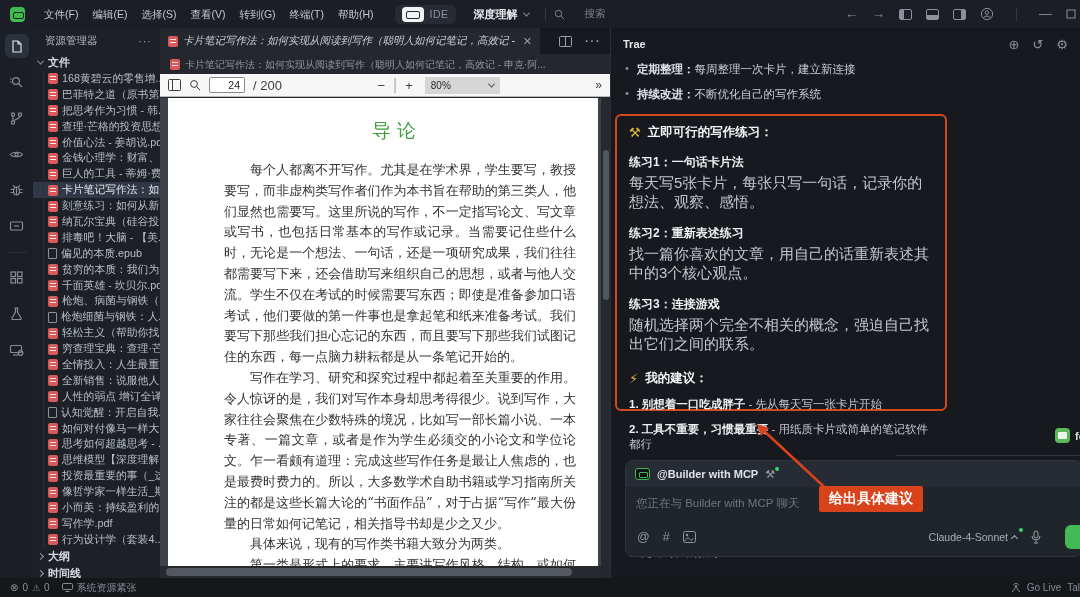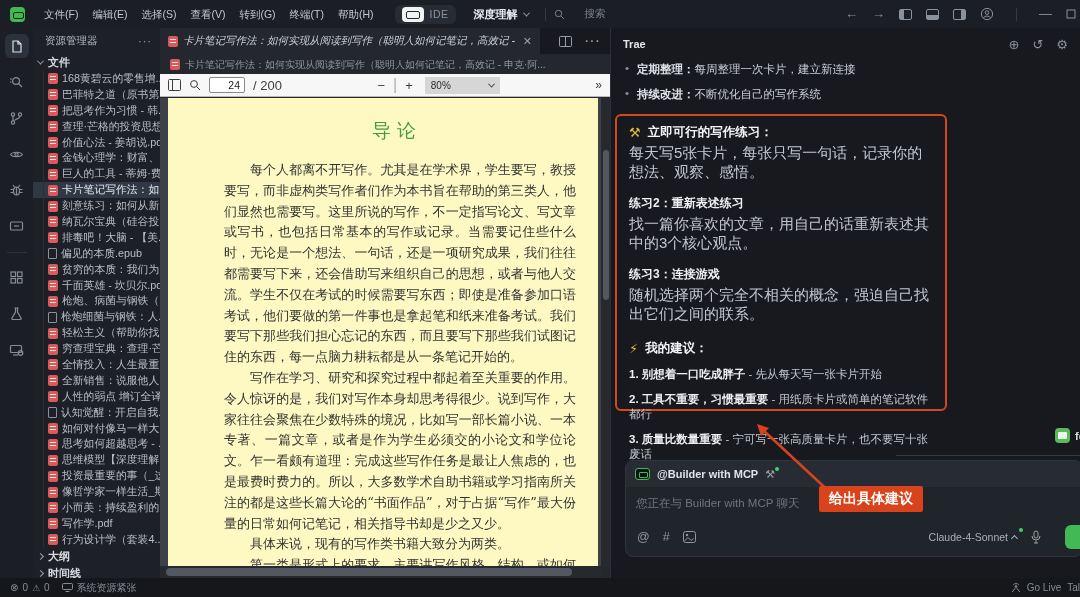--- a/index.html
+++ b/index.html
@@ -76,21 +76,21 @@
   #crumbs .t { color:#8f95a0; font-size:10px; white-space:nowrap; overflow:hidden; }
   #pdfbar { height:23px; background:#f7f7f7; border-bottom:1px solid #b9b9b9; display:flex;
     align-items:center; gap:8px; padding:0 8px; }
   #pdfbar .dk { color:#3c3c3c; }
   .pg-input { width:36px; height:16px; border:1px solid #8a8a8a; background:#fff; color:#1a1a1a;
     font-size:10.5px; text-align:right; padding-right:4px; border-radius:2px; }
   .zoom-sel { width:75px; height:17px; background:#d6d6d6; color:#2a2a2a; font-size:10px;
     display:flex; align-items:center; padding:0 6px; margin-left:4px; }
   .zoom-sel .chev { border-color:#3c3c3c; margin-left:auto; }
   #viewport { position:absolute; top:70px; bottom:12px; left:0; right:9px; background:#3e4147; overflow:hidden; }
-  #page { position:absolute; left:8px; right:3px; top:0; bottom:-20px; background:#fef9c3; padding:20px 28px 0 56px; }
+  #page { position:absolute; left:8px; right:3px; top:0; bottom:-20px; background:#ffffff; padding:20px 28px 0 56px; }
   #pdf-heading { text-align:center; font-size:19px; color:#3f9e3f; letter-spacing:6px;
     font-family:"DejaVu Serif","Liberation Serif",serif; margin-bottom:16px; }
   #pdf-body p { font-size:13px; line-height:20.8px; color:#333; text-align:justify; text-indent:2em;
     font-family:"DejaVu Serif","Liberation Serif",serif; width:352px; }
   #hscroll { position:absolute; bottom:0; left:0; right:9px; height:12px; background:#26292e; }
   #hscroll .thumb { position:absolute; top:2px; left:6px; width:92%; height:8px; background:#53575f; border-radius:4px; }
   #vscroll { position:absolute; top:70px; bottom:12px; right:0; width:9px; background:#26292e; }
   #vscroll .thumb { position:absolute; top:52px; left:1.5px; width:6px; height:150px; background:#53575f; border-radius:3px; }
 
   
@@ -481,20 +481,21 @@
         <span><span class="bold">持续改进：</span>不断优化自己的写作系统</span>
       </div>
     </div>
 
   <div id="hlbox">
     <div class="hl-h">
       <span class="emoji">⚒</span>
       <span>立即可行的写作练习：</span>
     </div>
     <div id="exercises">
+        <div class="ex-title">练习1：一句话卡片法</div>
         <div class="ex-desc">每天写5张卡片，每张只写一句话，记录你的想法、观察、感悟。</div>
         <div class="ex-title">练习2：重新表述练习</div>
         <div class="ex-desc">找一篇你喜欢的文章，用自己的话重新表述其中的3个核心观点。</div>
         <div class="ex-title">练习3：连接游戏</div>
         <div class="ex-desc">随机选择两个完全不相关的概念，强迫自己找出它们之间的联系。</div>
       </div>
     <div class="hl-h adv-h">
       <span class="emoji">⚡</span>
       <span>我的建议：</span>
     </div>

